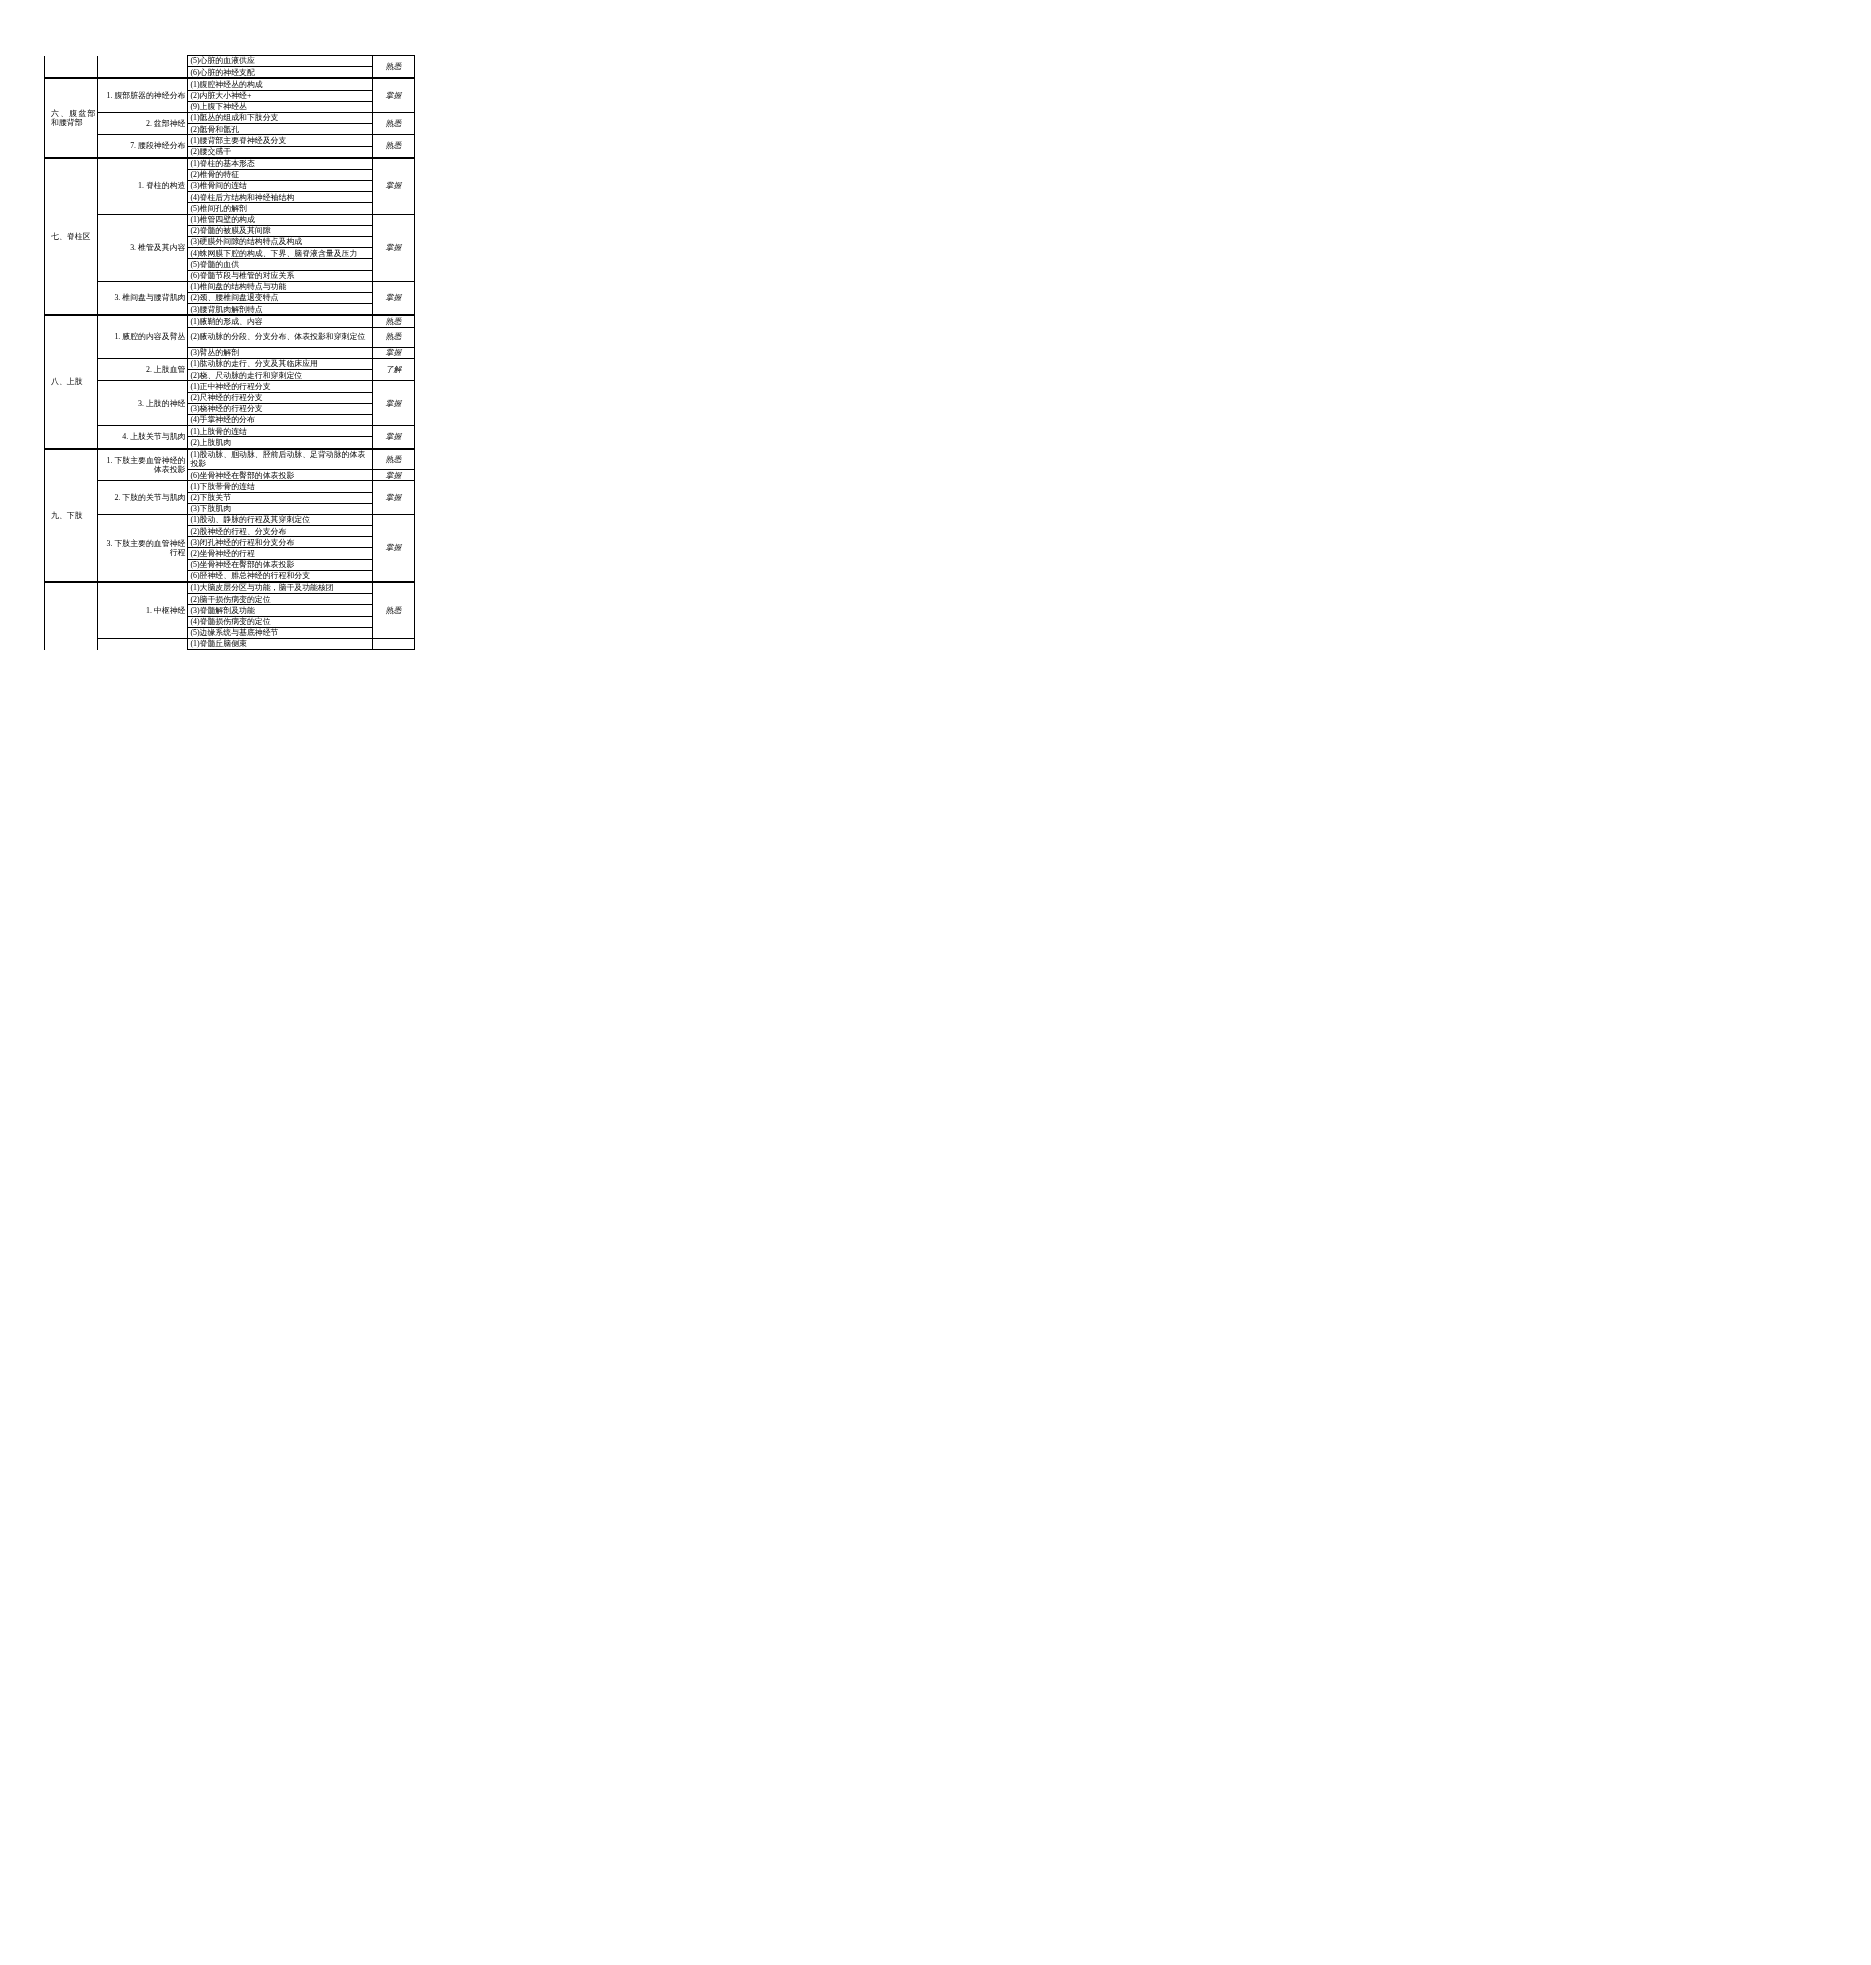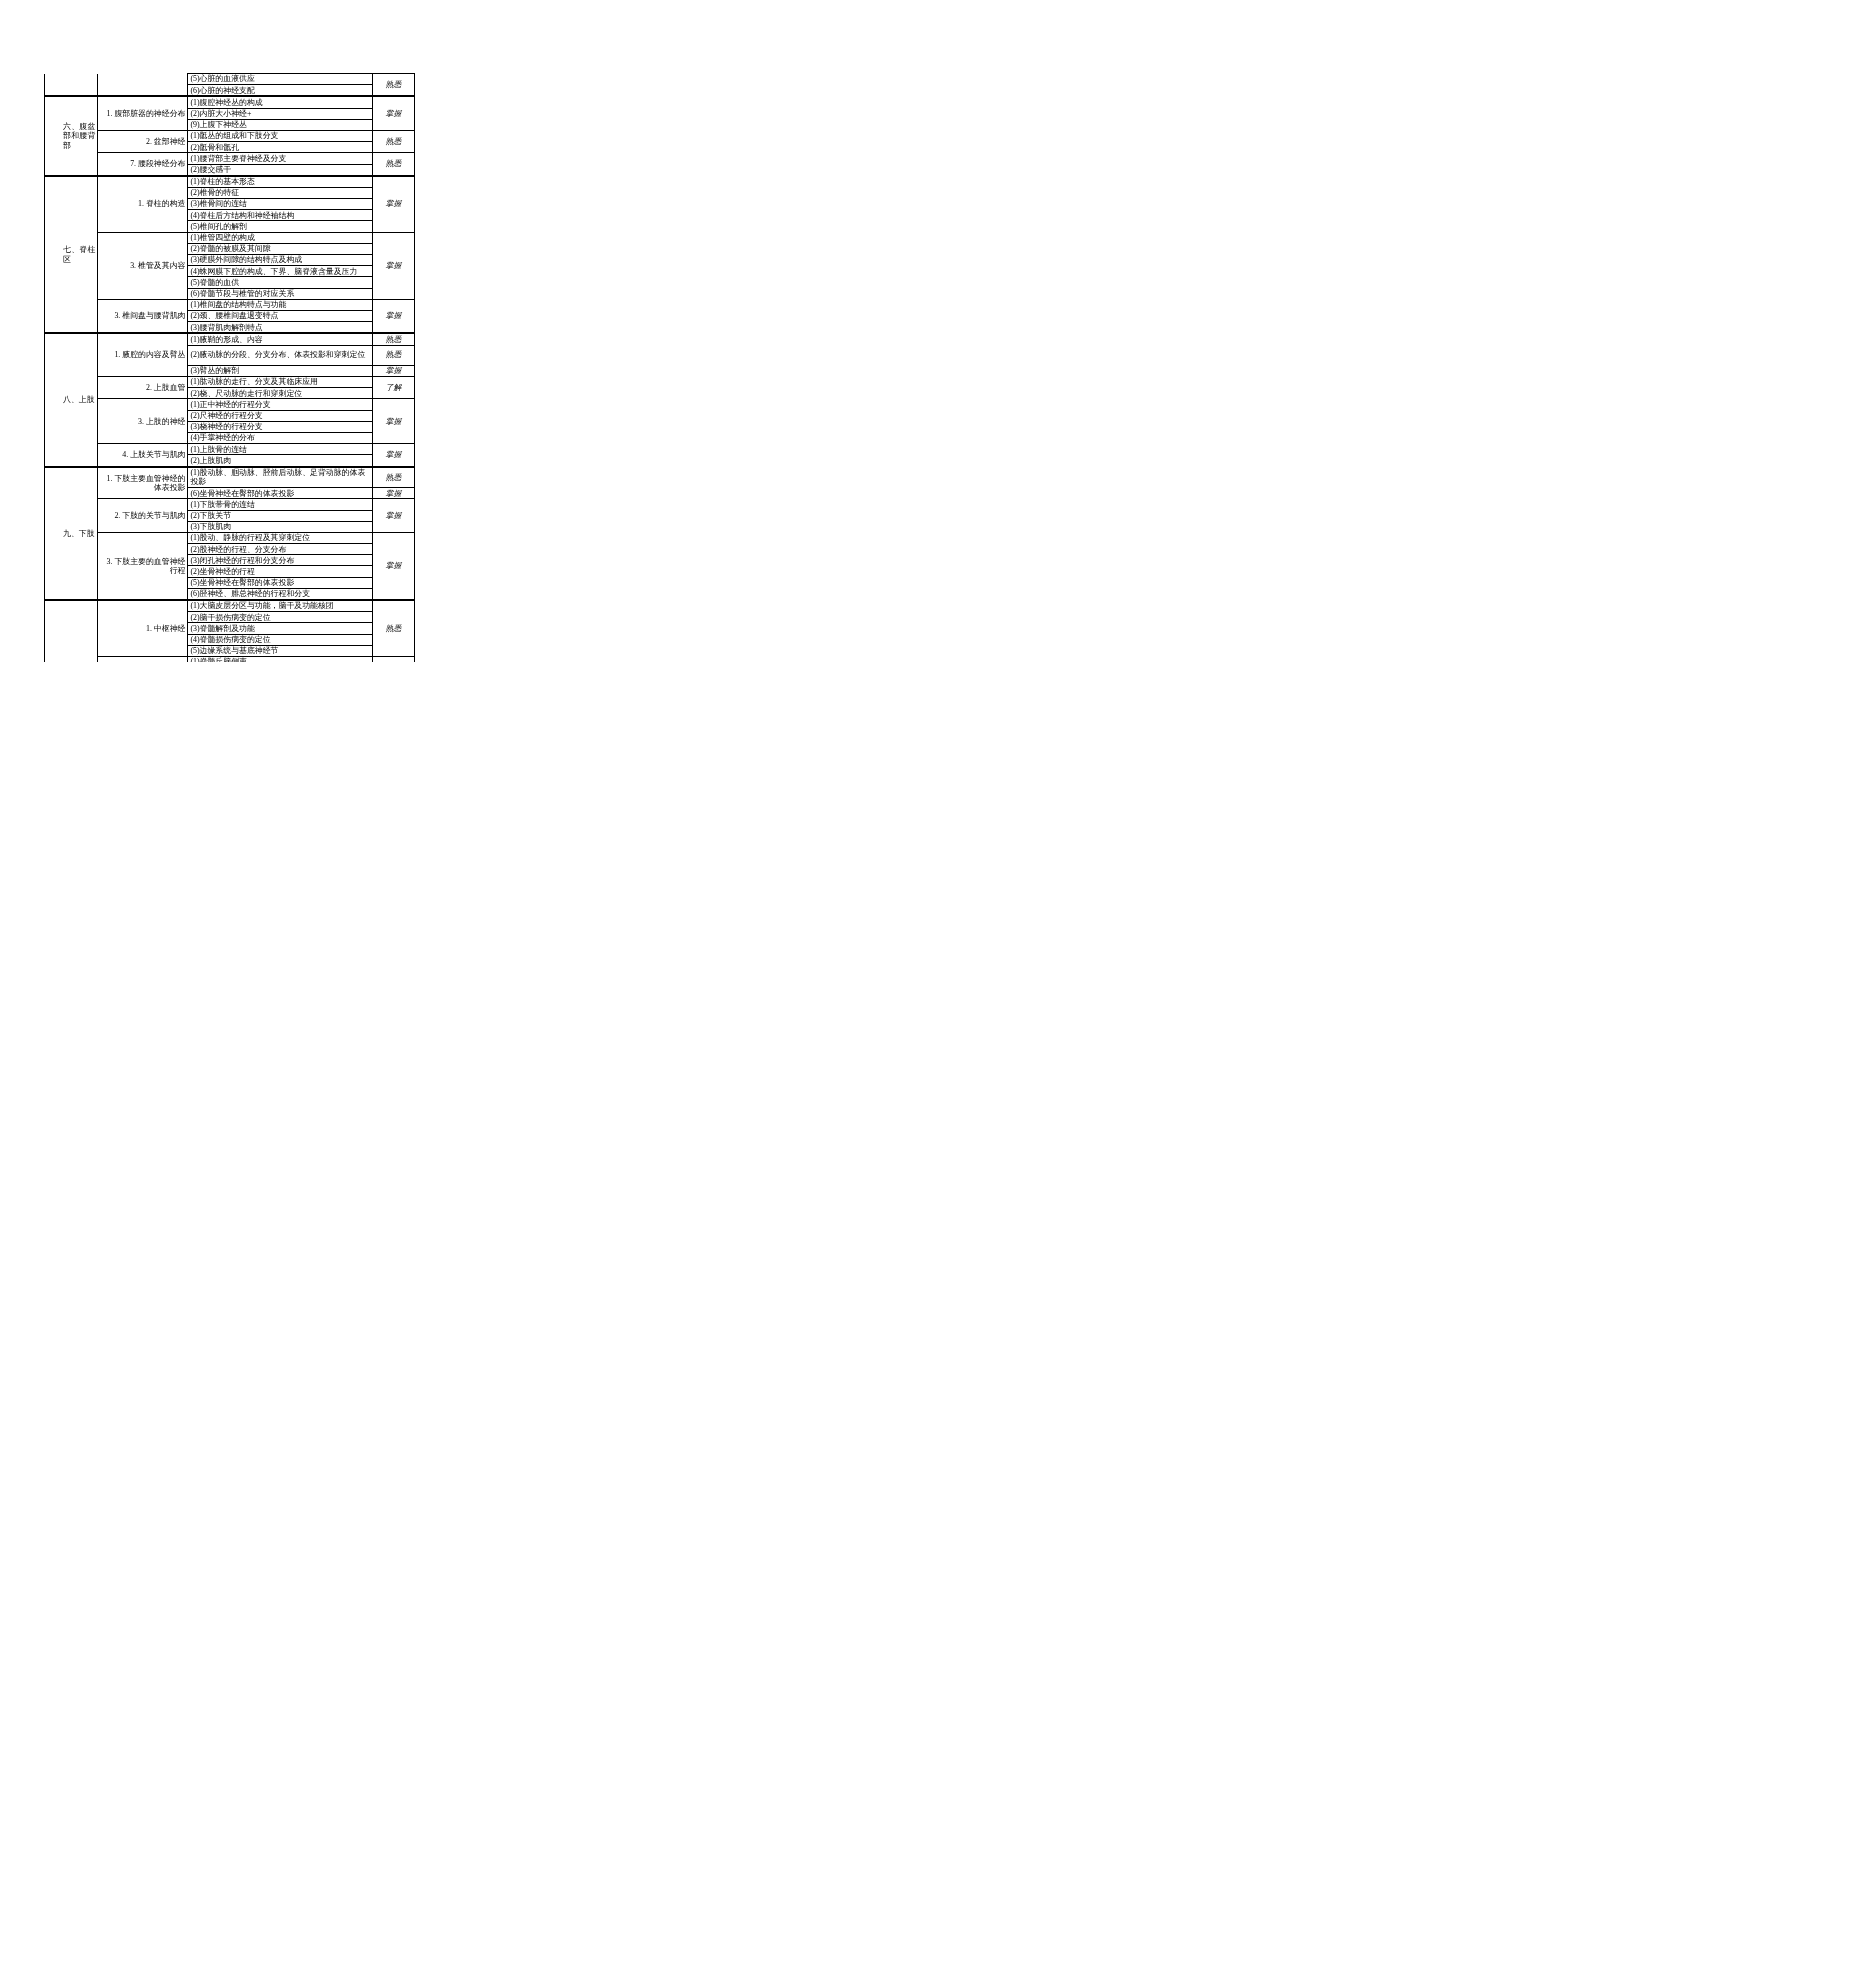--- a/index.html
+++ b/index.html
@@ -1,24 +1,24 @@
 <!DOCTYPE html>
 <html style="font-size:6.3px"><head>
 <meta charset="utf-8">
 <style>
   html,body{margin:0;padding:0;background:#ffffff;}
   .page{position:relative;width:468px;height:662px;background:#ffffff;color:#000;
         font-family:"Liberation Serif","DejaVu Serif",serif;}
-  table.syllabus{position:absolute;left:44px;top:73px;border-collapse:collapse;table-layout:fixed;}
+  table.syllabus{position:absolute;left:44px;top:55px;border-collapse:collapse;table-layout:fixed;}
   col.c1{width:53px}col.c2{width:90px}col.c3{width:185px}col.c4{width:42px}
   td{font-size:7.9px;line-height:9.4px;vertical-align:middle;padding:0.4px 1.6px 0.4px 2.4px;
      border-right:1.2px solid #000;overflow:hidden;word-break:break-all;}
   tr{height:10.2px}
   tr.h2{height:20.4px}
-  td.c1{border-left:1.2px solid #000;padding-left:18px;text-align:justify;}
+  td.c1{border-left:1.2px solid #000;padding-left:6px;text-align:justify;}
   td.c2{text-align:right;}
   td.c4{text-align:center;padding:0.4px 0;font-style:italic;}
   .bt{border-top:1.2px solid #000}
   .bb1{border-bottom:1.2px solid #000}
   .bb2{border-bottom:1.6px solid #000}
   .bb3{border-bottom:2px solid #000}
   .bbe{border-bottom:1.6px solid #000}
   .bb0{border-bottom:none}
 </style>
 </head>

